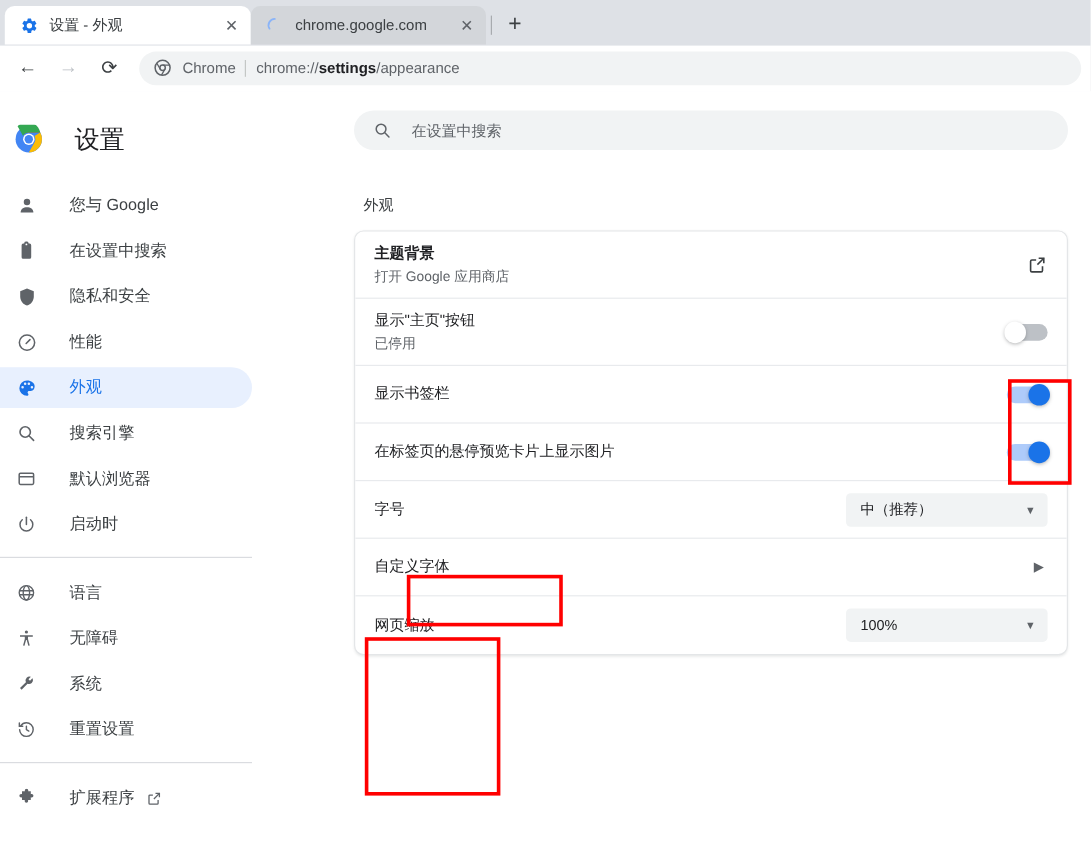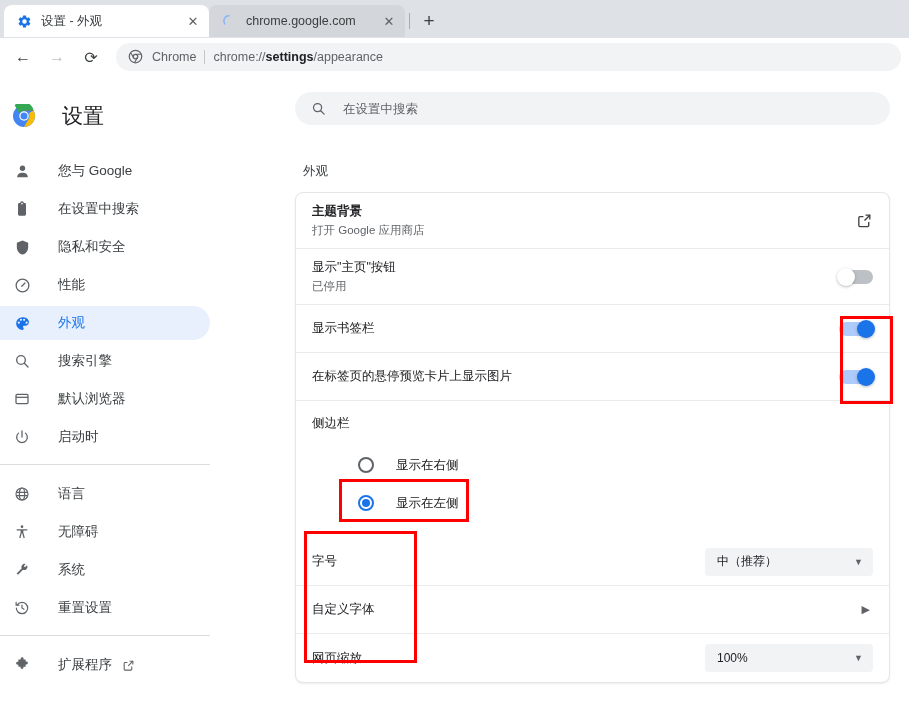--- a/index.html
+++ b/index.html
@@ -589,33 +589,20 @@
 
       <div class="row">
         <div class="row-text">
           <div class="row-title">在标签页的悬停预览卡片上显示图片</div>
         </div>
         <span class="toggle on">
           <span class="knob"></span>
         </span>
       </div>
 
-      <div class="radio-section">
-        <div class="radio-section-label">侧边栏</div>
-
-        <div class="radio-row">
-          <span class="radio"></span>
-          <span class="radio-label">显示在右侧</span>
-        </div>
-
-        <div class="radio-row">
-          <span class="radio checked"></span>
-          <span class="radio-label">显示在左侧</span>
-        </div>
-      </div>
 
       <div class="row">
         <div class="row-text">
           <div class="row-title">字号</div>
         </div>
         <div class="select">
           <span class="select-value">中（推荐）</span>
           <span class="select-caret">▼</span>
         </div>
       </div>

